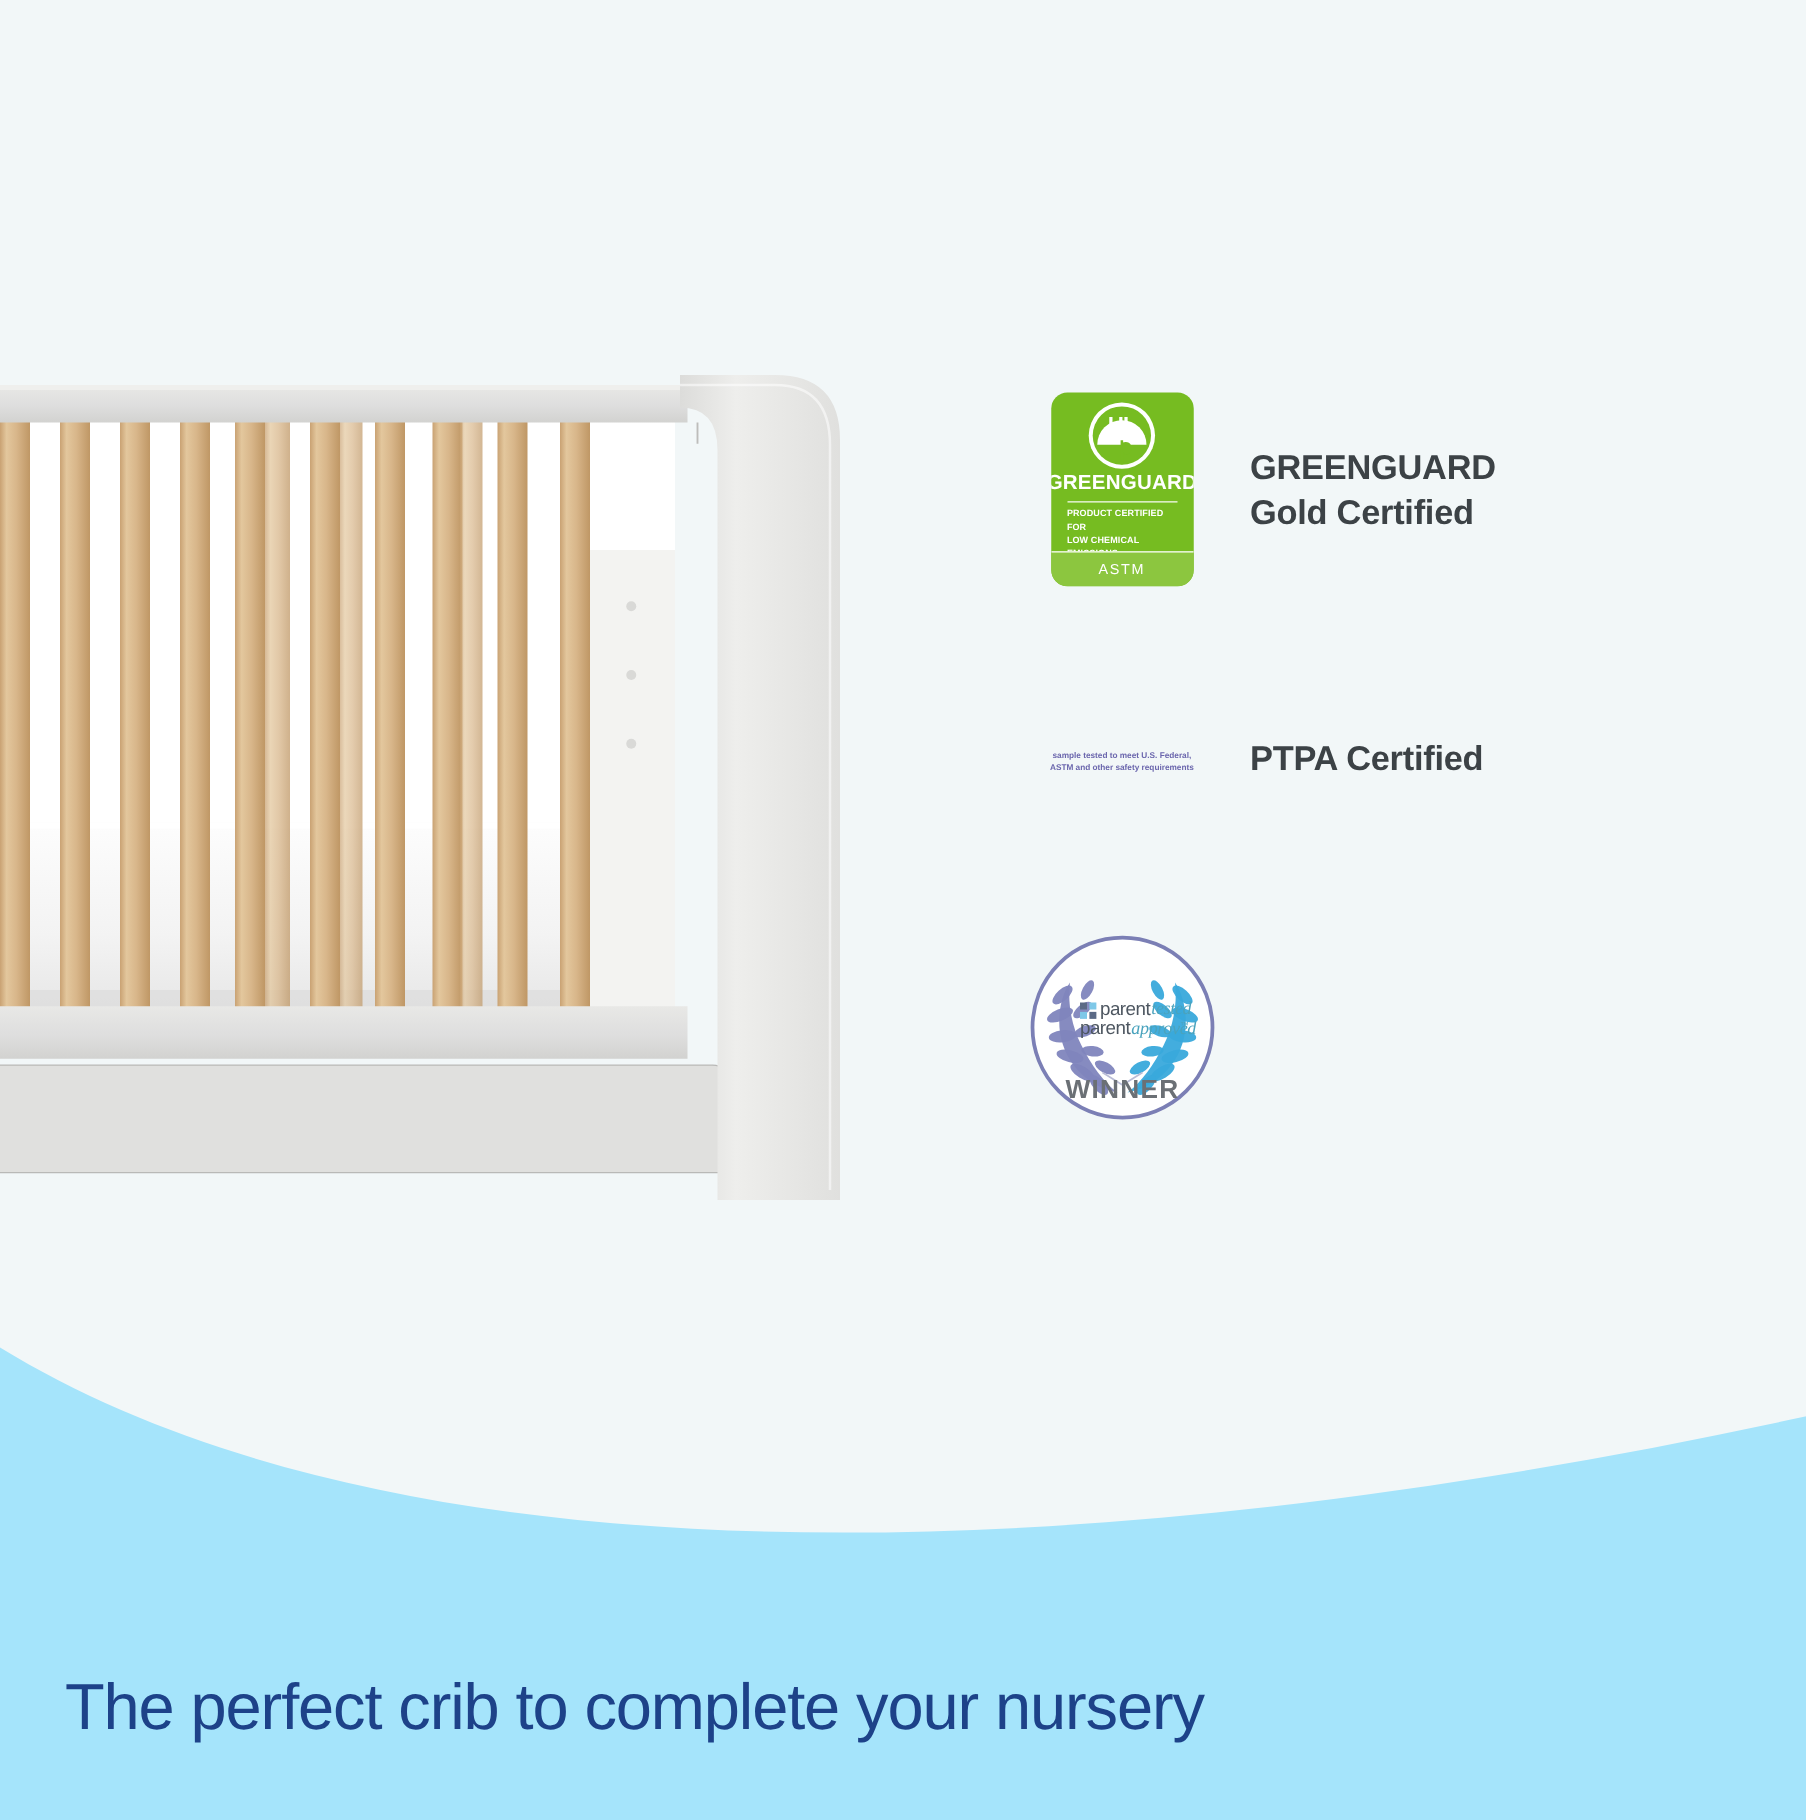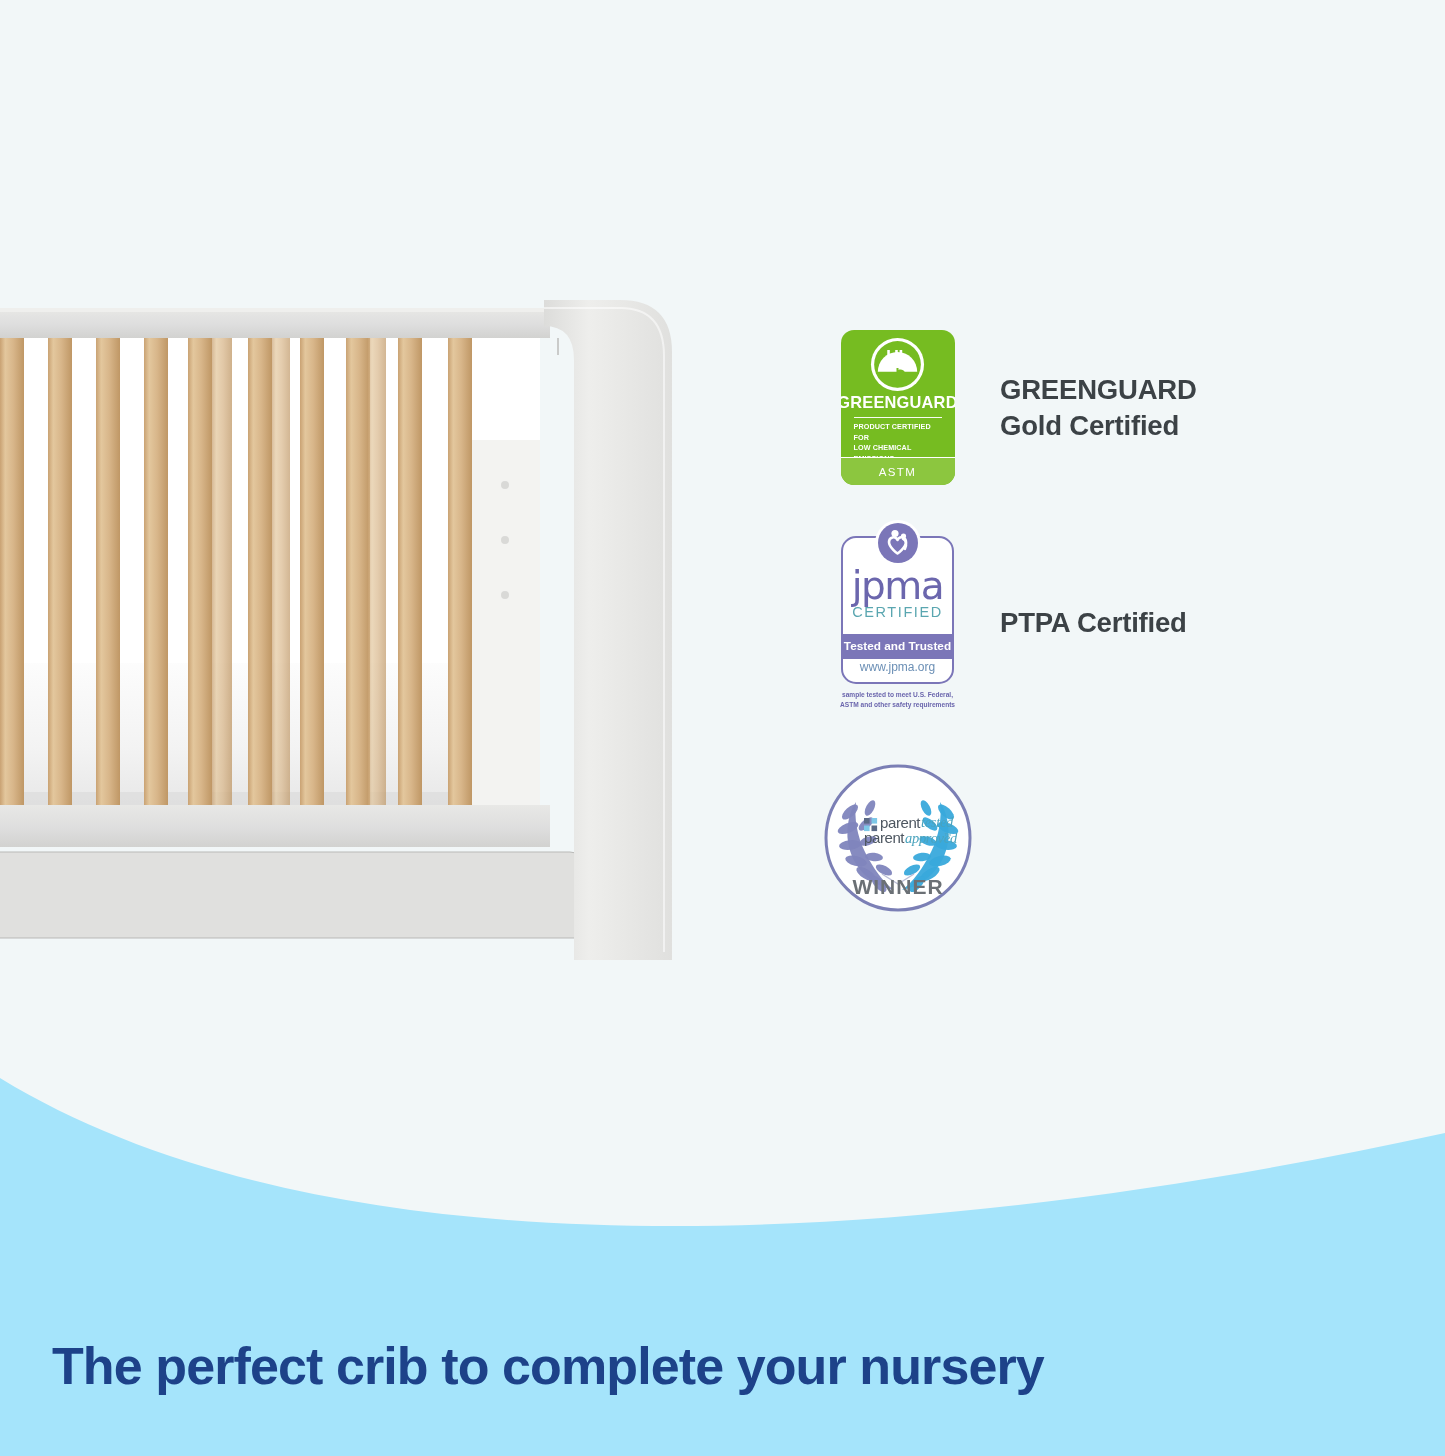--- a/index.html
+++ b/index.html
@@ -31,21 +31,21 @@
     top: 300px;
     width: 720px;
     height: 680px;
   }
   #crib-photo svg { display: block; }
 
   
   #cert-list {
     position: absolute;
     left: 795px;
-    top: 300px;
+    top: 284px;
     width: 600px;
   }
   .cert-row {
     display: flex;
     align-items: center;
     height: 215px;
   }
   .cert-badge-cell {
     width: 205px;
     min-width: 205px;
@@ -201,21 +201,21 @@
     width: 148px;
     height: 148px;
   }
 
   
   #headline {
     position: absolute;
     left: 52px;
     top: 1336px;
     font-size: 52px;
-    font-weight: bold;
+    font-weight: normal;
     color: #1d4289;
     letter-spacing: -0.9px;
     white-space: nowrap;
   }
 </style>
 </head>
 <body>
 
 <svg id="wave-layer" viewBox="0 0 1445 1456" preserveAspectRatio="none">
   <rect x="0" y="0" width="1445" height="1456" fill="#f2f7f8"></rect>
@@ -322,39 +322,20 @@
         <div class="gg-gold-bar">ASTM</div>
       </div>
     </div>
     <div class="cert-label">GREENGUARD
 Gold Certified</div>
   </div>
 
   <div class="cert-row">
     <div class="cert-badge-cell">
       <div class="jpma-wrap">
-        <div class="jpma-badge">
-
-          <svg class="jpma-icon" viewBox="0 0 48 48">
-            <circle cx="24" cy="24" r="23" fill="#ffffff"></circle>
-            <circle cx="24" cy="24" r="20" fill="#7b76b8"></circle>
-
-            <path d="M15,23 C15,18 21.5,16.5 23.5,21 C25.5,16.5 32,18 32,23
-                     C32,28.5 23.5,34.5 23.5,34.5 C23.5,34.5 15,28.5 15,23 Z" fill="none" stroke="#ffffff" stroke-width="2.6" stroke-linejoin="round"></path>
-
-            <circle cx="21" cy="14.5" r="3.6" fill="#ffffff"></circle>
-            <circle cx="29.5" cy="17" r="2.6" fill="#ffffff"></circle>
-            <path d="M29,20 C32.5,21.5 33,26 31,30" fill="none" stroke="#ffffff" stroke-width="2.4" stroke-linecap="round"></path>
-          </svg>
-
-          <div class="jpma-word">jpma</div>
-          <div class="jpma-certified">CERTIFIED</div>
-          <div class="jpma-tt">Tested and Trusted</div>
-          <div class="jpma-url">www.jpma.org</div>
-        </div>
         <div class="jpma-fine">sample tested to meet U.S. Federal,
 ASTM and other safety requirements</div>
       </div>
     </div>
     <div class="cert-label">PTPA Certified</div>
   </div>
 
   <div class="cert-row">
     <div class="cert-badge-cell">
       <svg class="ptpa-badge" viewBox="0 0 148 148">

